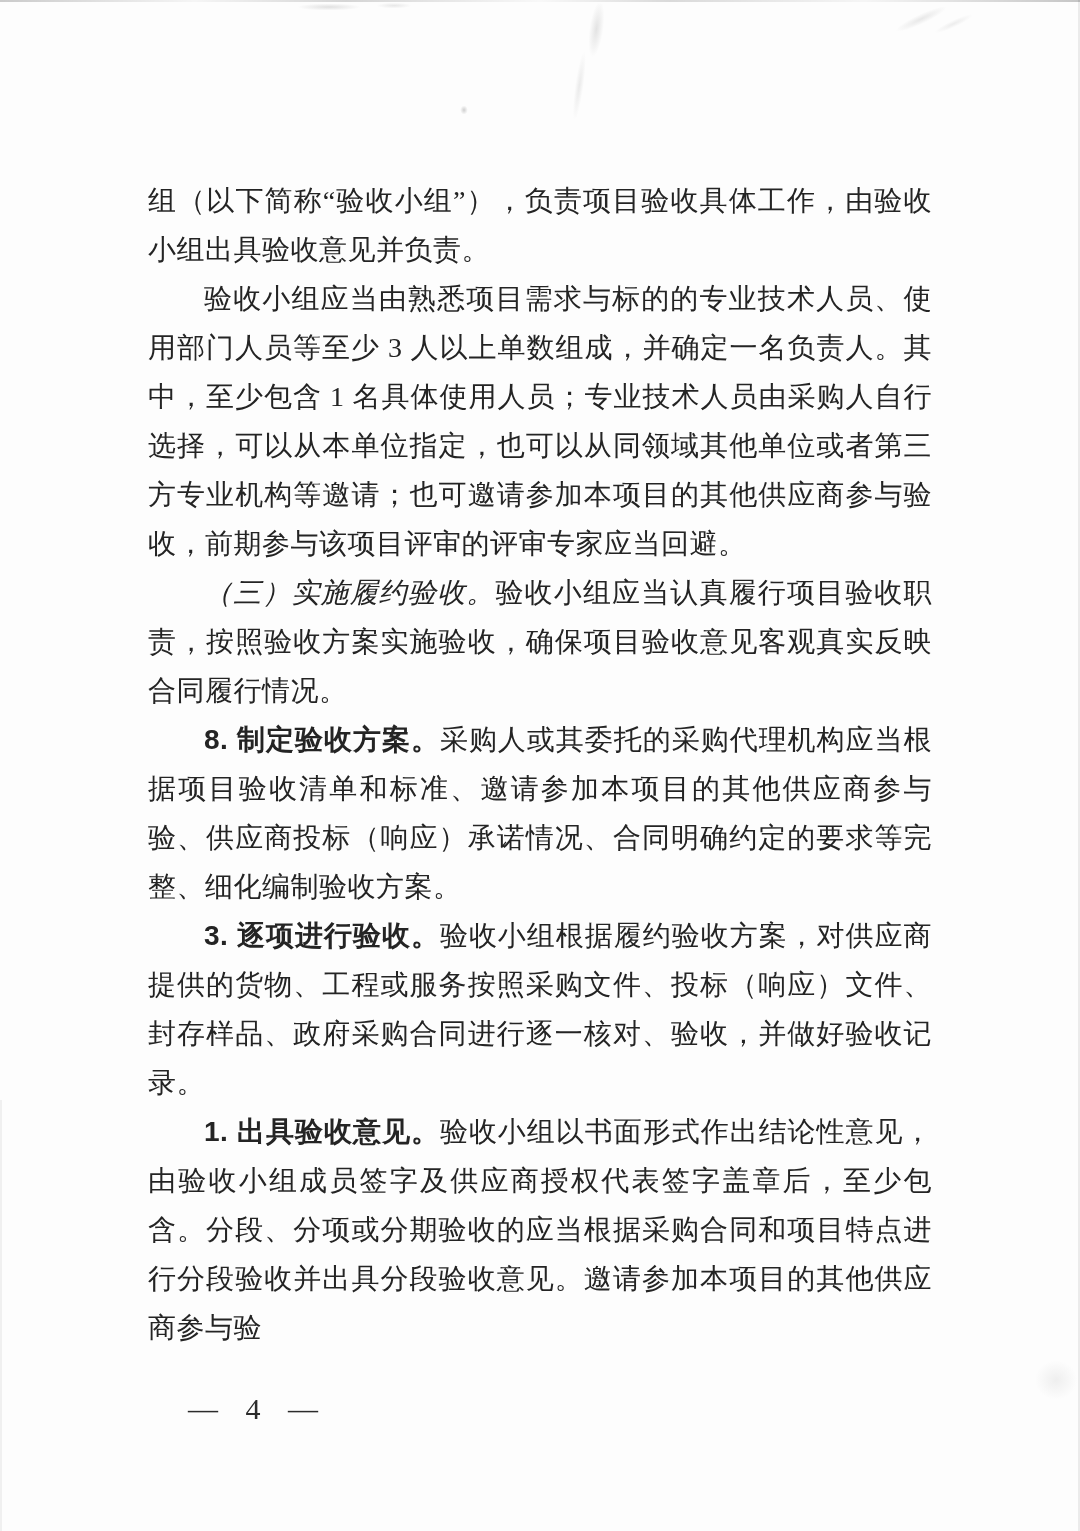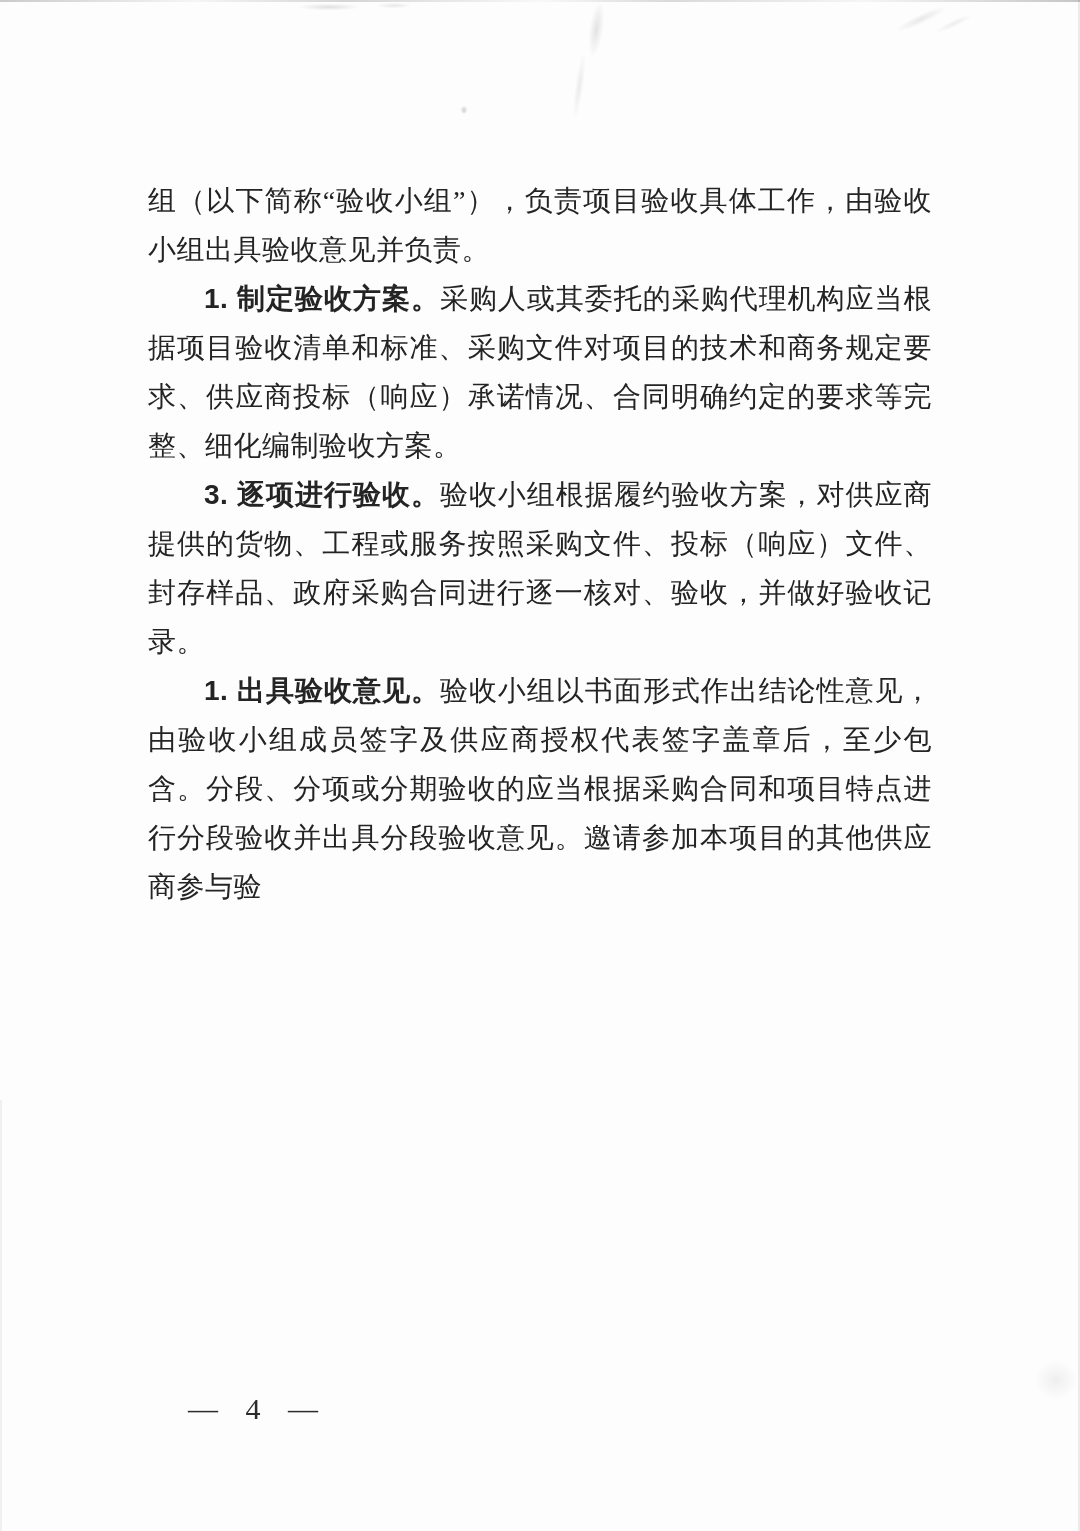--- a/index.html
+++ b/index.html
@@ -106,21 +106,23 @@
   <div class="edge-left"></div>
 
   <div class="artifact artifact-marks-left"></div>
   <div class="artifact artifact-squiggle"></div>
   <div class="artifact artifact-strokes"></div>
   <div class="artifact artifact-dot"></div>
   <div class="artifact artifact-smudge-right"></div>
 
   <main class="body-text">
       <p class="para no-indent"><span class="seg-normal">组（以下简称“验收小组”），负责项目验收具体工作，由验收小组出具验收意见并负责。</span></p>
-      <p class="para"><span class="seg-bold">1. 制定验收方案。</span><span class="seg-normal">采购人或其委托的采购代理机构应当根据项目验收清单和标准、采购文件对项目的技术和商务规定要求、供应商投标（响应）承诺情况、合同明确约定的要求等完整、细化编制验收方案。</span></p>
+      <p class="para"><span class="seg-normal">验收小组应当由熟悉项目需求与标的的专业技术人员、使用部门人员等至少 3 人以上单数组成，并确定一名负责人。其中，至少包含 1 名具体使用人员；专业技术人员由采购人自行选择，可以从本单位指定，也可以从同领域其他单位或者第三方专业机构等邀请；也可邀请参加本项目的其他供应商参与验收，前期参与该项目评审的评审专家应当回避。</span></p>
+      <p class="para"><span class="seg-kaiti">（三）实施履约验收。</span><span class="seg-normal">验收小组应当认真履行项目验收职责，按照验收方案实施验收，确保项目验收意见客观真实反映合同履行情况。</span></p>
+      <p class="para"><span class="seg-bold">8. 制定验收方案。</span><span class="seg-normal">采购人或其委托的采购代理机构应当根据项目验收清单和标准、邀请参加本项目的其他供应商参与验、供应商投标（响应）承诺情况、合同明确约定的要求等完整、细化编制验收方案。</span></p>
       <p class="para"><span class="seg-bold">3. 逐项进行验收。</span><span class="seg-normal">验收小组根据履约验收方案，对供应商提供的货物、工程或服务按照采购文件、投标（响应）文件、封存样品、政府采购合同进行逐一核对、验收，并做好验收记录。</span></p>
       <p class="para"><span class="seg-bold">1. 出具验收意见。</span><span class="seg-normal">验收小组以书面形式作出结论性意见，由验收小组成员签字及供应商授权代表签字盖章后，至少包含。分段、分项或分期验收的应当根据采购合同和项目特点进行分段验收并出具分段验收意见。邀请参加本项目的其他供应商参与验</span></p>
     </main>
 
   <footer class="footer">
     <span class="num">— 4 —</span>
   </footer>
 
 </div>
 

